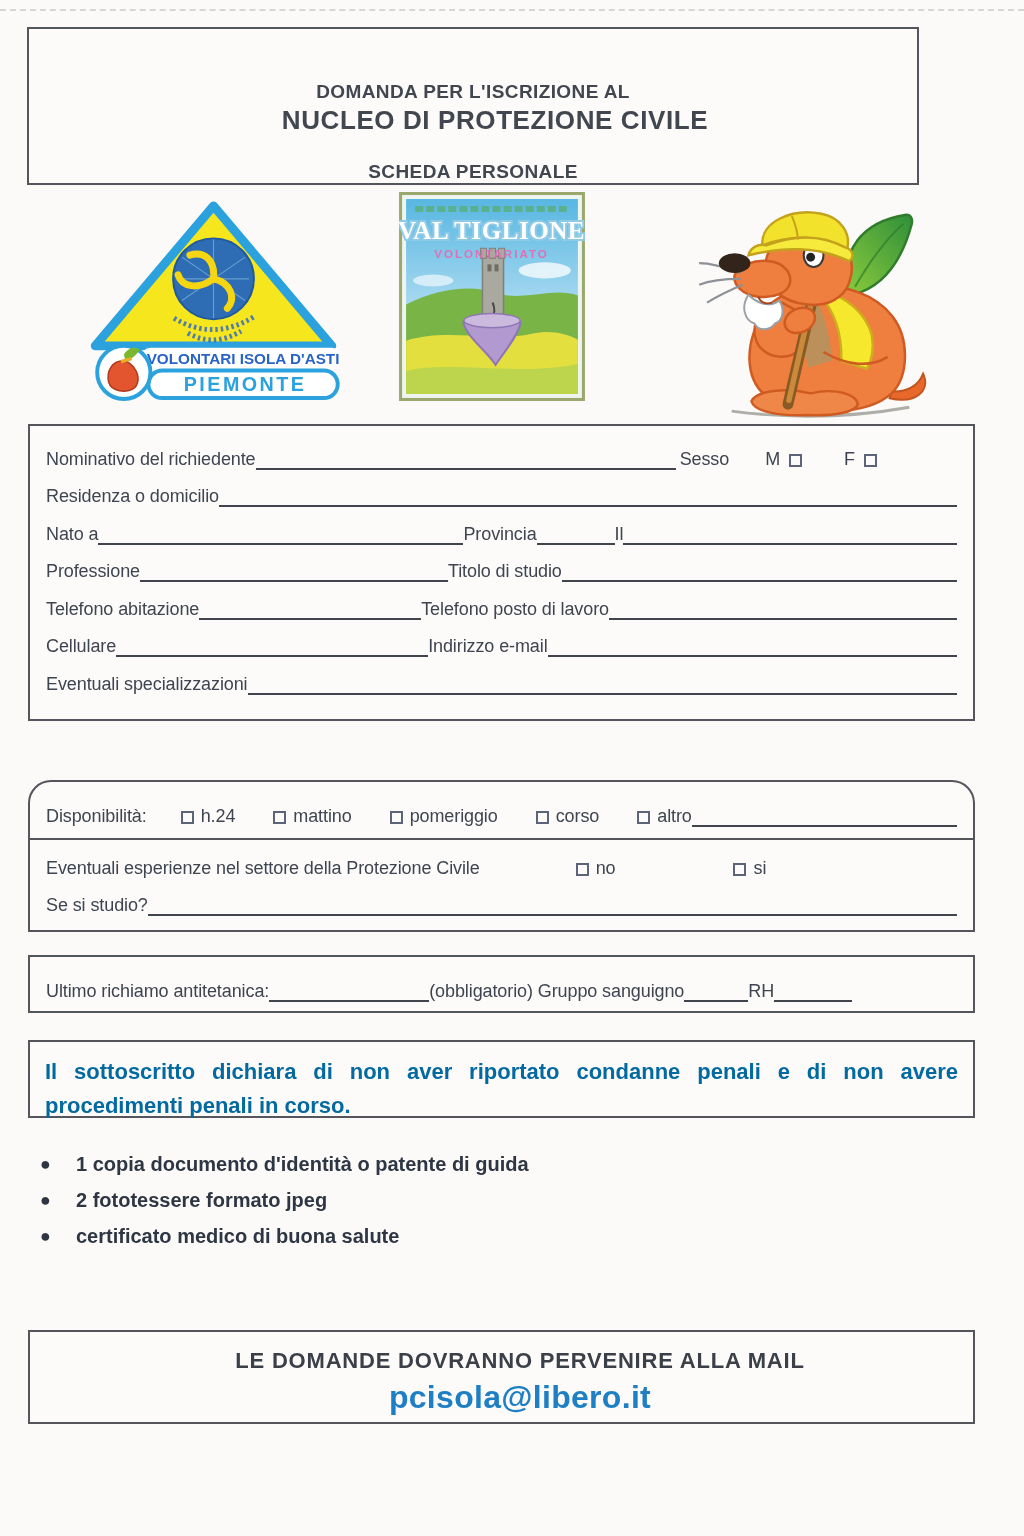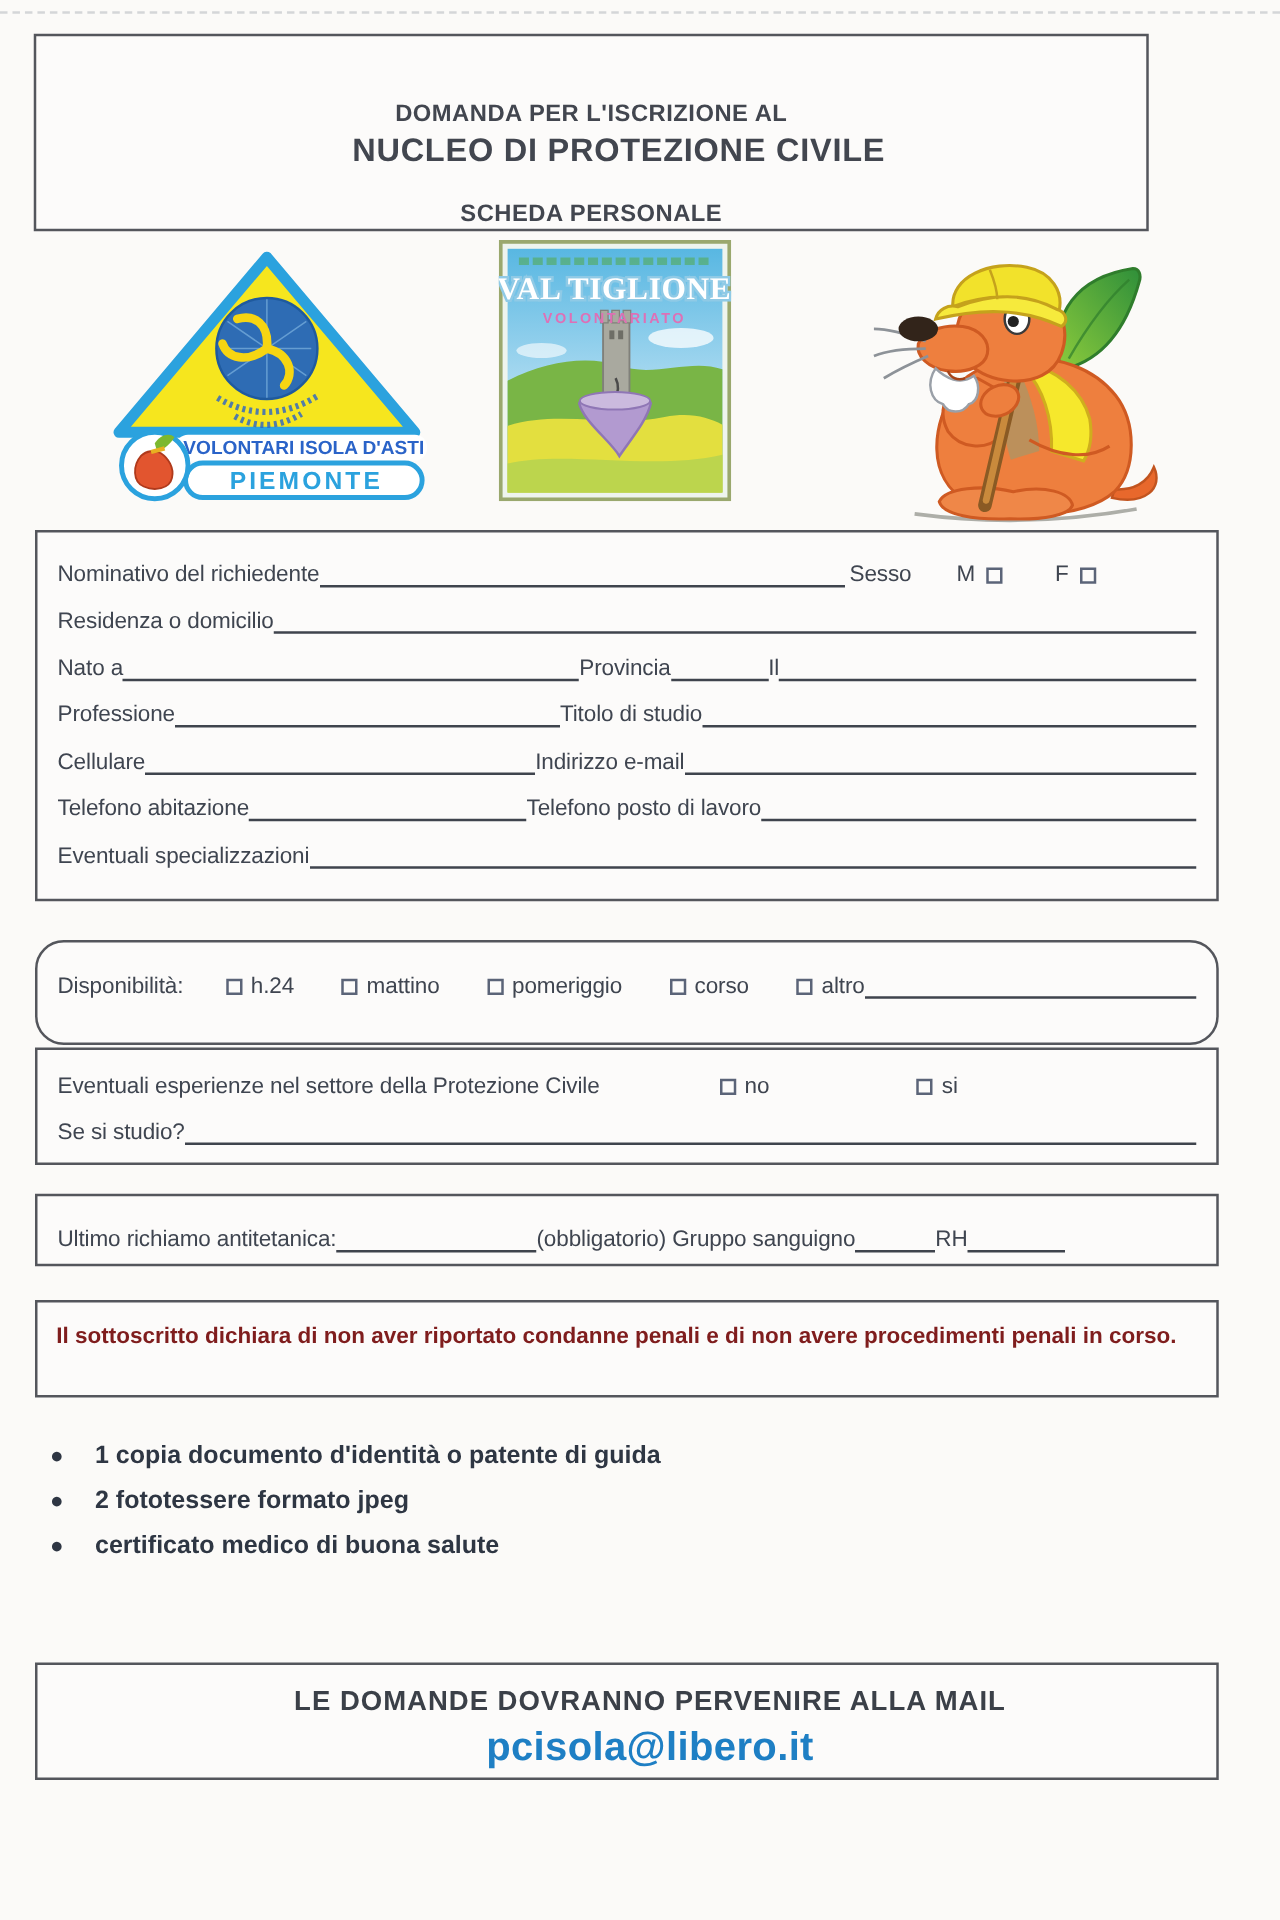--- a/index.html
+++ b/index.html
@@ -27,26 +27,26 @@
   
   .frow { display:flex; align-items:flex-end; font-size:18px; letter-spacing:-0.1px; white-space:nowrap; }
   .lbl  { flex:0 0 auto;text-align:center; }
   .uline { border-bottom:2px solid #3f444d; height:1.05em; box-sizing:border-box; }
   .grow { flex:1 1 auto; }
   .cb { display:inline-block; width:13px; height:13px; border:2px solid #5b6478; box-sizing:border-box; margin-bottom:3px; flex:0 0 auto; }
 
   #personal-box { left:28px; top:424px; width:947px; height:297px;
     display:flex; flex-direction:column; justify-content:space-evenly; padding:6px 16px 8px; }
 
-  #disp-box { left:28px; top:752px; width:947px; height:84px; padding:24px 16px 0;border-radius:23px; }
+  #disp-box { left:28px; top:780px; width:947px; height:84px; padding:24px 16px 0;border-radius:23px; }
   #esp-box  { left:28px; top:838px; width:947px; height:94px; padding:18px 16px 0; }
   #anti-box { left:28px; top:955px; width:947px; height:58px; padding:24px 16px 0; }
 
   #decl-box { left:28px; top:1040px; width:947px; height:78px; padding:13px 15px; 
-    font-size:18px; font-weight:bold; color:#7f1d1d; line-height:1.55; text-align:justify; }
+    font-size:22px; font-weight:bold; color:#0369a1; line-height:1.55; text-align:justify; }
 
   #bullets { position:absolute; left:40px; top:1146px; width:700px; color:#2e3643; }
   .bullet-row { display:flex; font-size:20px; font-weight:bold; line-height:36px; }
   .bullet-dot { width:36px; flex:0 0 auto; font-size:18px; }
 
   #mail-box { left:28px; top:1330px; width:947px; height:94px; text-align:center;padding-left:37px; }
   .mail-line1 { margin-top:16px; font-size:22px; font-weight:bold; letter-spacing:.8px; color:#3b4048; }
   .mail-line2 { margin-top:5px;  font-size:32px; font-weight:bold; letter-spacing:.3px; color:#1e7fc4; }
 
   .sp { display:inline-block; flex:0 0 auto; }
@@ -193,29 +193,29 @@
       <span class="lbl">Il</span>
       <span class="uline grow"></span>
     </div>
     <div class="frow">
       <span class="lbl">Professione</span>
       <span class="uline" style="width:308px"></span>
       <span class="lbl">Titolo di studio</span>
       <span class="uline grow"></span>
     </div>
     <div class="frow">
+      <span class="lbl">Telefono abitazione</span>
+      <span class="uline" style="width:222px"></span>
+      <span class="lbl">Telefono posto di lavoro</span>
+      <span class="uline grow"></span>
+    </div>
+    <div class="frow">
       <span class="lbl">Cellulare</span>
       <span class="uline" style="width:312px"></span>
       <span class="lbl">Indirizzo e-mail</span>
-      <span class="uline grow"></span>
-    </div>
-    <div class="frow">
-      <span class="lbl">Telefono abitazione</span>
-      <span class="uline" style="width:222px"></span>
-      <span class="lbl">Telefono posto di lavoro</span>
       <span class="uline grow"></span>
     </div>
     <div class="frow">
       <span class="lbl">Eventuali specializzazioni</span>
       <span class="uline grow"></span>
     </div>
   </div>
 
   <div class="box" id="disp-box">
     <div class="frow">

